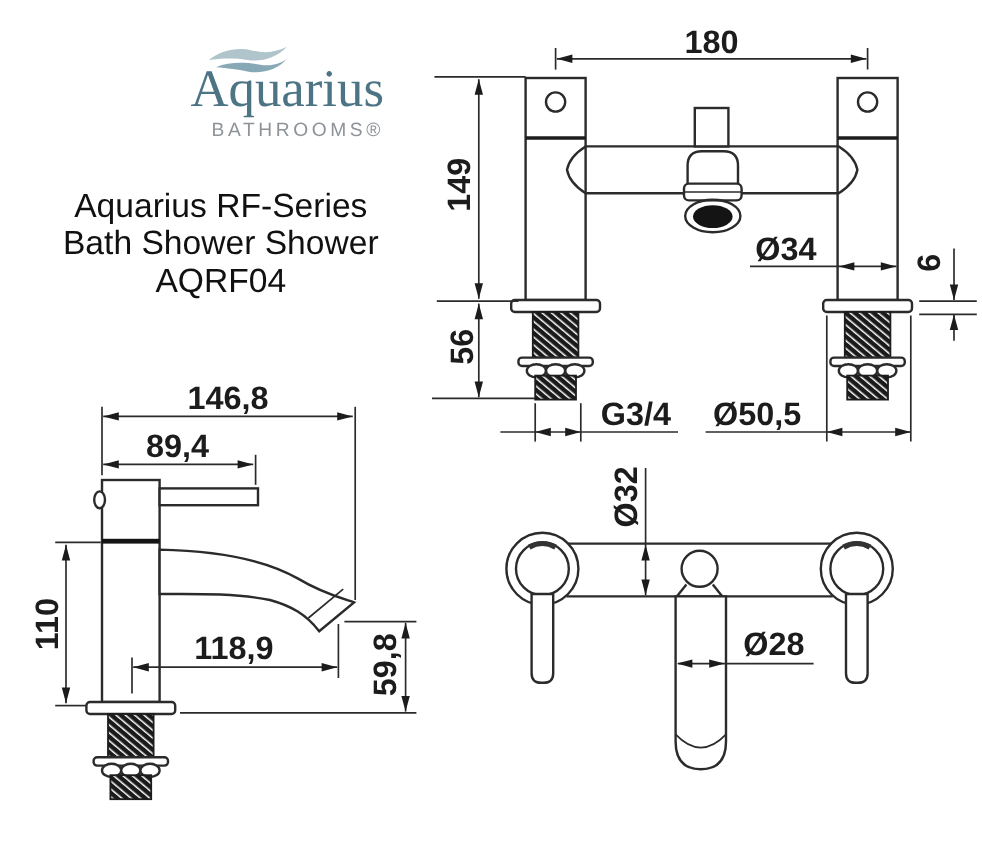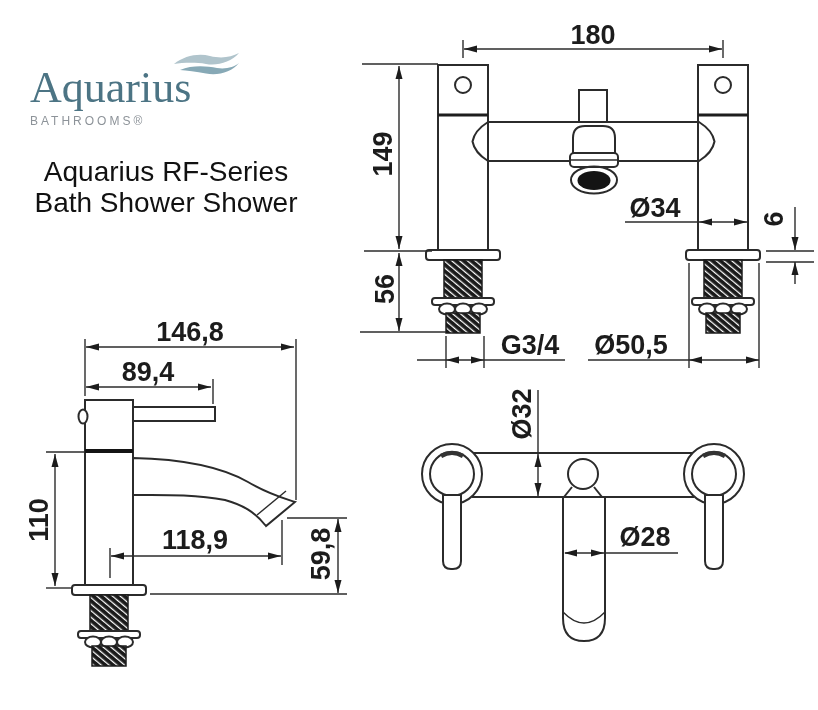--- a/index.html
+++ b/index.html
@@ -1,25 +1,25 @@
 <!DOCTYPE html>
 <html><head>
 <meta charset="utf-8">
 <style>
   html,body{margin:0;padding:0;background:#ffffff;}
   .canvas{position:relative;width:818px;height:710px;background:#ffffff;overflow:hidden;
           font-family:"Liberation Sans",sans-serif;}
   
-  .logo{position:absolute;left:30px;top:50px;width:290px;text-align:left;}
+  .logo{position:absolute;left:30px;top:36px;width:290px;text-align:right;}
   .logo-wave{position:absolute;left:138px;top:2px;width:78px;height:24px;}
   .logo-brand{margin-top:16px;font-family:"Liberation Serif",serif;font-size:44px;
               color:#4c7484;letter-spacing:0px;line-height:1;}
-  .logo-tagline{margin-top:4px;font-size:12px;letter-spacing:3px;color:#8d9399;}
+  .logo-tagline{margin-top:4px;font-size:16px;letter-spacing:3px;color:#8d9399;}
   
-  .title{position:absolute;left:6px;top:156px;width:320px;text-align:center;
+  .title{position:absolute;left:24px;top:156px;width:320px;text-align:center;
          font-size:28px;color:#111111;line-height:31px;}
   
   svg.drawing{position:absolute;left:0;top:0;}
   .outline{fill:none;stroke:#2b2b2b;stroke-width:2;}
   .wfill{fill:#ffffff;stroke:#2b2b2b;stroke-width:2;}
   .thickline{fill:none;stroke:#1d1d1d;stroke-width:3;}
   .dim{fill:none;stroke:#2b2b2b;stroke-width:1.4;}
   .arrow{fill:#1c1c1c;stroke:none;}
   .thread{stroke:#1c1c1c;stroke-width:1.5;}
   .blackfill{fill:#141414;stroke:none;}
@@ -36,20 +36,21 @@
       <path d="M6,12 C16,4 30,1 42,4 C54,7 63,5 71,1 C63,10 50,14 38,12 C26,10 14,11 6,12 Z" fill="#b0c4cc"></path>
       <path d="M12,18 C24,13 38,14 49,16 C58,17.5 66,15 71,11 C64,20 50,24 38,21.5 C28,19.5 19,18.5 12,18 Z" fill="#87a9b6"></path>
     </svg>
     <div class="logo-brand">Aquarius</div>
     <div class="logo-tagline">BATHROOMS®</div>
   </div>
 
   <div class="title">
     <div>Aquarius RF-Series</div>
     <div>Bath Shower Shower</div>
+    <div>AQRF04</div>
   </div>
 
   <svg class="drawing" width="818" height="710" viewBox="0 0 818 710">
     <defs>
       <pattern id="threadHatch" width="5" height="5" patternUnits="userSpaceOnUse" patternTransform="rotate(-50)">
         <rect width="5" height="5" fill="#1a1a1a"></rect>
         <line x1="0.5" y1="0" x2="0.5" y2="5" stroke="#ffffff" stroke-width="1.5"></line>
       </pattern>
     </defs>
 

